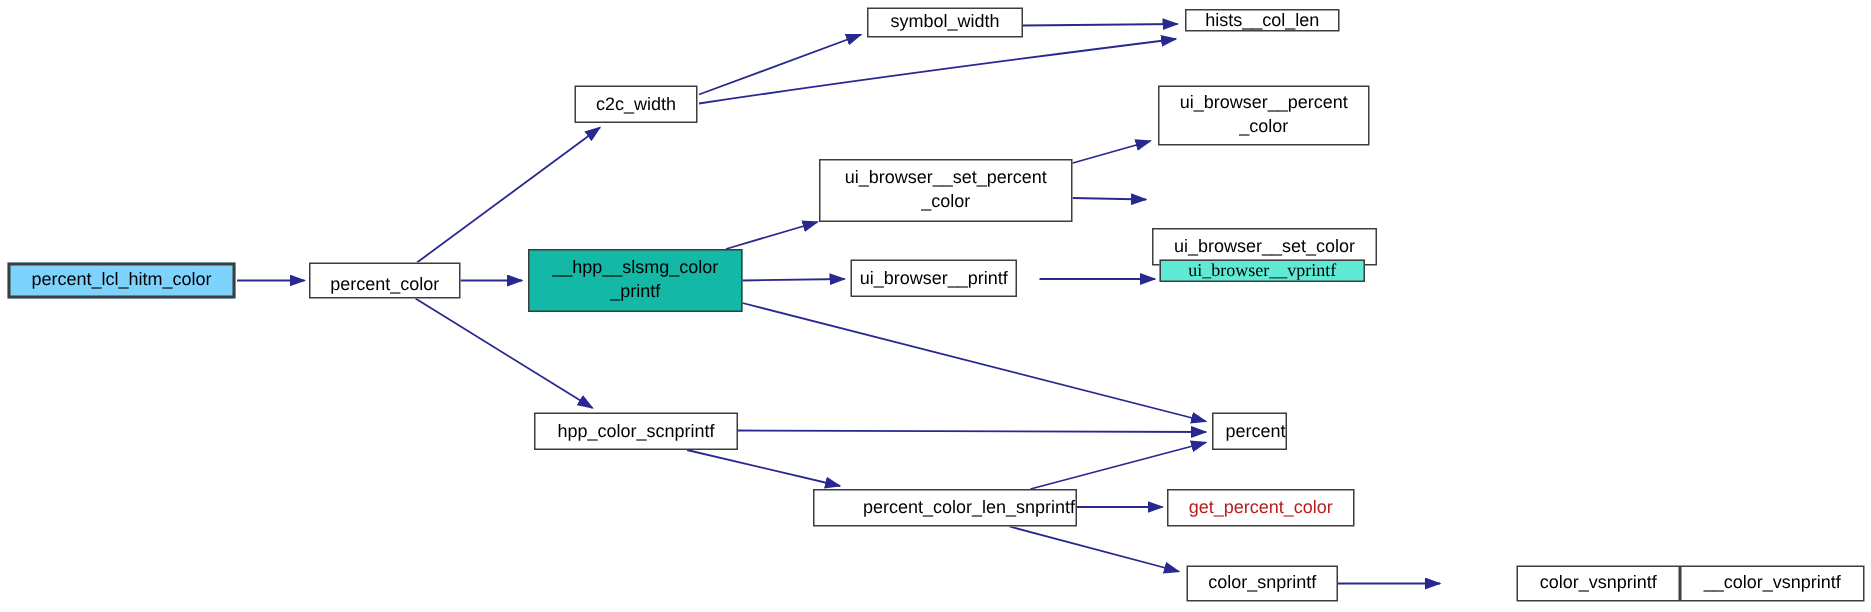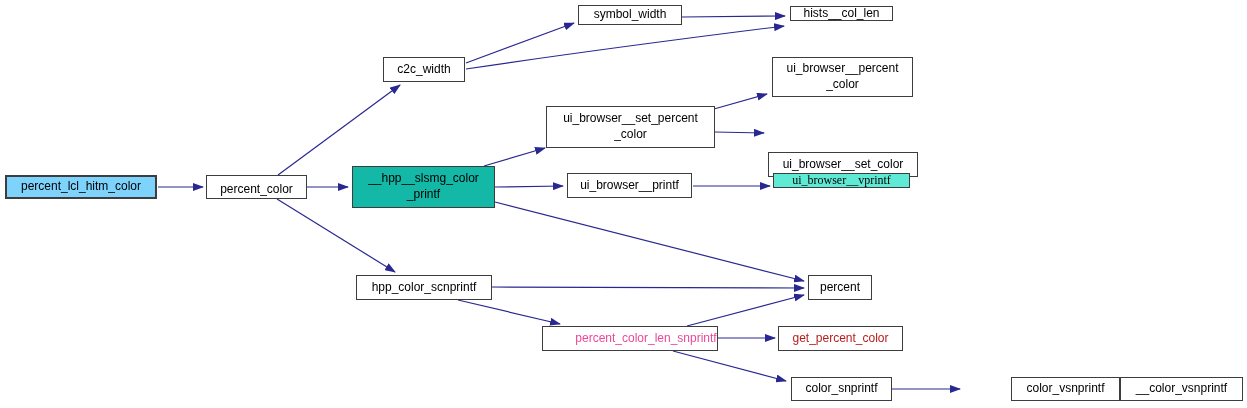--- a/index.html
+++ b/index.html
@@ -107,33 +107,33 @@
         <span class="line">ui_browser__percent</span>
         <span class="line">_color</span>
       </div>
       <div class="node" style="left: 768px; top: 122px; width: 150px; height: 25px; background: rgb(255, 255, 255); border-color: rgb(61, 61, 61); color: rgb(0, 0, 0); margin-top: 30px;">
         <span class="line">ui_browser__set_color</span>
       </div>
       <div class="node" style="left: 352px; top: 166px; width: 143px; height: 42px; background: #14b8a6; border-color: rgb(61, 61, 61); color: rgb(0, 0, 0);">
         <span class="line">__hpp__slsmg_color</span>
         <span class="line">_printf</span>
       </div>
-      <div class="node" style="left: 567px; top: 173px; width: 125px; height: 25px; background: rgb(255, 255, 255); border-color: rgb(61, 61, 61); color: rgb(0, 0, 0);">
+      <div class="node" style="left: 567px; top: 173px; width: 111px; height: 25px; background: rgb(255, 255, 255); border-color: rgb(61, 61, 61); color: rgb(0, 0, 0);">
         <span class="line">ui_browser__printf</span>
       </div>
       <div class="node" style="left: 773px; top: 173px; width: 137px; height: 15px; background: #5eead4; border-color: rgb(61, 61, 61); color: rgb(0, 0, 0); font-family: Liberation Serif, serif;">
         <span class="line">ui_browser__vprintf</span>
       </div>
       <div class="node" style="left: 356px; top: 275px; width: 136px; height: 25px; background: rgb(255, 255, 255); border-color: rgb(61, 61, 61); color: rgb(0, 0, 0);">
         <span class="line">hpp_color_scnprintf</span>
       </div>
-      <div class="node" style="left: 808px; top: 275px; width: 64px; height: 25px; background: rgb(255, 255, 255); border-color: rgb(61, 61, 61); color: rgb(0, 0, 0);">
+      <div class="node" style="left: 808px; top: 275px; width: 50px; height: 25px; background: rgb(255, 255, 255); border-color: rgb(61, 61, 61); color: rgb(0, 0, 0); align-items: flex-end;">
         <span class="line">percent</span>
       </div>
-      <div class="node" style="left: 542px; top: 326px; width: 176px; height: 25px; background: rgb(255, 255, 255); border-color: rgb(61, 61, 61); color: #ec4899; padding-left: 32px;">
+      <div class="node" style="left: 542px; top: 326px; width: 176px; height: 25px; background: rgb(255, 255, 255); border-color: rgb(61, 61, 61); color: #000000; padding-left: 32px;">
         <span class="line">percent_color_len_snprintf</span>
       </div>
       <div class="node" style="left: 778px; top: 326px; width: 125px; height: 25px; background: rgb(255, 255, 255); border-color: rgb(61, 61, 61); color: #b91c1c;">
         <span class="line">get_percent_color</span>
       </div>
       <div class="node" style="left: 791px; top: 377px; width: 101px; height: 24px; background: rgb(255, 255, 255); border-color: rgb(61, 61, 61); color: rgb(0, 0, 0);">
         <span class="line">color_snprintf</span>
       </div>
       <div class="node" style="left: 963px; top: 377px; width: 109px; height: 24px; background: rgb(255, 255, 255); border-color: rgb(61, 61, 61); color: rgb(0, 0, 0); margin-left: 48px;">
         <span class="line">color_vsnprintf</span>

